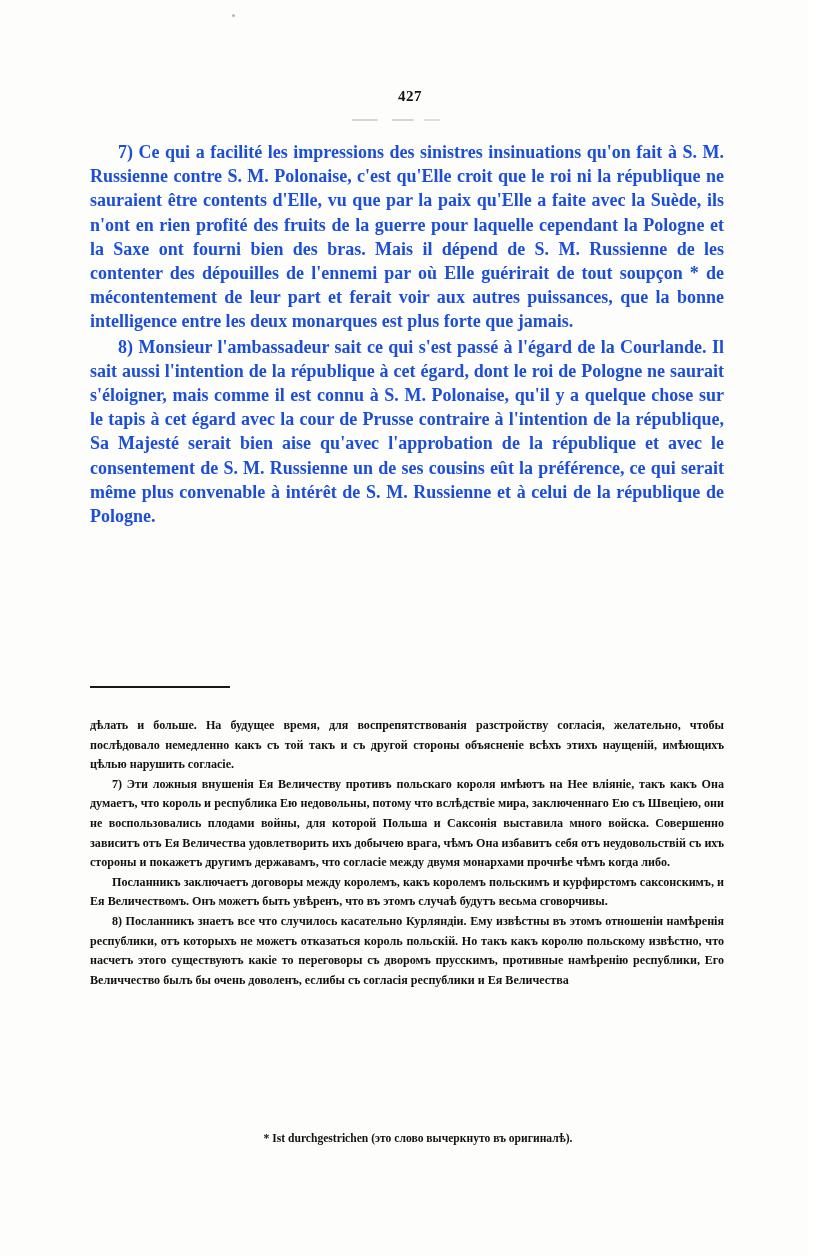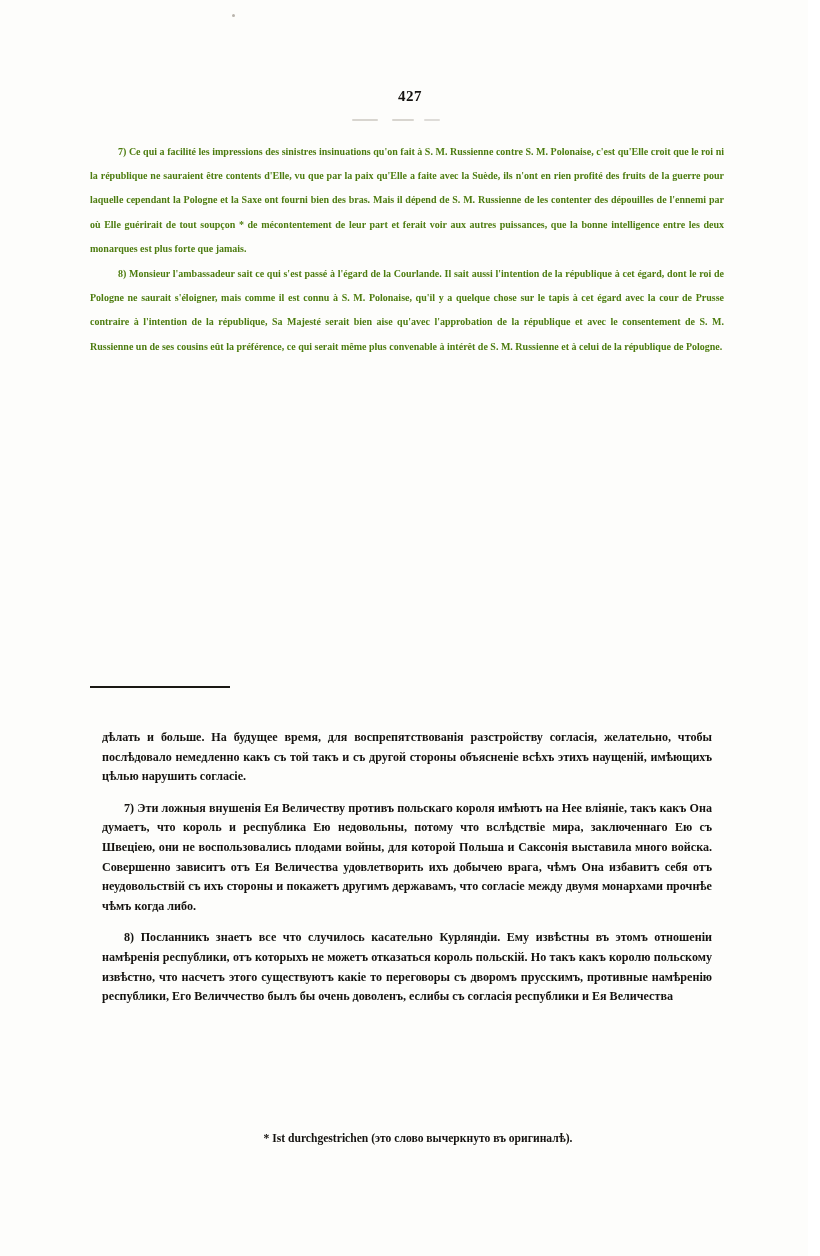--- a/index.html
+++ b/index.html
@@ -41,26 +41,26 @@
   .speck-a { top: 14px; left: 232px; width: 3px; height: 3px; }
   .speck-b { top: 119px; left: 352px; width: 26px; height: 2px; border-radius: 1px; opacity: .55; }
   .speck-c { top: 119px; left: 392px; width: 22px; height: 2px; border-radius: 1px; opacity: .55; }
   .speck-d { top: 119px; left: 424px; width: 16px; height: 2px; border-radius: 1px; opacity: .45; }
 
   .main-text {
     position: absolute;
     top: 140px;
     left: 90px;
     width: 634px;
-    font-size: 10px;
+    font-size: 18px;
     line-height: 24.2px;
     text-align: justify;
     font-weight: bold;
     font-family: "Liberation Serif", serif;
-    color: #4d7c0f;
+    color: #1d4ed8;
   }
   .main-text p {
     margin: 0 0 0 0;
     text-indent: 28px;
   }
   .main-text p + p {
     margin-top: 1px;
   }
 
   .rule {
@@ -78,21 +78,21 @@
     left: 90px;
     width: 634px;
     font-size: 12.1px;
     line-height: 19.6px;
     text-align: justify;
     font-weight: bold;
     font-family: "Liberation Serif", serif;
     color: #14120f;
   }
   .footnote-block p {
-    margin: 12px;
+    margin: 0;
     text-indent: 22px;
   }
   .footnote-block p.no-indent {
     text-indent: 0;
   }
 
   .footnote-star {
     position: absolute;
     top: 1132px;
     left: 90px;
@@ -121,18 +121,19 @@
   <div class="main-text">
     <p>7) Ce qui a facilité les impressions des sinistres insinuations qu'on fait à S. M. Russienne contre S. M. Polonaise, c'est qu'Elle croit que le roi ni la république ne sauraient être contents d'Elle, vu que par la paix qu'Elle a faite avec la Suède, ils n'ont en rien profité des fruits de la guerre pour laquelle cependant la Pologne et la Saxe ont fourni bien des bras. Mais il dépend de S. M. Russienne de les contenter des dépouilles de l'ennemi par où Elle guérirait de tout soupçon * de mécontentement de leur part et ferait voir aux autres puissances, que la bonne intelligence entre les deux monarques est plus forte que jamais.</p>
     <p>8) Monsieur l'ambassadeur sait ce qui s'est passé à l'égard de la Courlande. Il sait aussi l'intention de la république à cet égard, dont le roi de Pologne ne saurait s'éloigner, mais comme il est connu à S. M. Polonaise, qu'il y a quelque chose sur le tapis à cet égard avec la cour de Prusse contraire à l'intention de la république, Sa Majesté serait bien aise qu'avec l'approbation de la république et avec le consentement de S. M. Russienne un de ses cousins eût la préférence, ce qui serait même plus convenable à intérêt de S. M. Russienne et à celui de la république de Pologne.</p>
   </div>
 
   <div class="rule"></div>
 
   <div class="footnote-block">
     <p class="no-indent">дѣлать и больше. На будущее время, для воспрепятствованія разстройству согласія, желательно, чтобы послѣдовало немедленно какъ съ той такъ и съ другой стороны объясненіе всѣхъ этихъ наущеній, имѣющихъ цѣлью нарушить согласіе.</p>
     <p>7) Эти ложныя внушенія Ея Величеству противъ польскаго короля имѣютъ на Нее вліяніе, такъ какъ Она думаетъ, что король и республика Ею недовольны, потому что вслѣдствіе мира, заключеннаго Ею съ Швеціею, они не воспользовались плодами войны, для которой Польша и Саксонія выставила много войска. Совершенно зависитъ отъ Ея Величества удовлетворить ихъ добычею врага, чѣмъ Она избавитъ себя отъ неудовольствій съ ихъ стороны и покажетъ другимъ державамъ, что согласіе между двумя монархами прочнѣе чѣмъ когда либо.</p>
+    <p>Посланникъ заключаетъ договоры между королемъ, какъ королемъ польскимъ и курфирстомъ саксонскимъ, и Ея Величествомъ. Онъ можетъ быть увѣренъ, что въ этомъ случаѣ будутъ весьма сговорчивы.</p>
     <p>8) Посланникъ знаетъ все что случилось касательно Курляндіи. Ему извѣстны въ этомъ отношеніи намѣренія республики, отъ которыхъ не можетъ отказаться король польскій. Но такъ какъ королю польскому извѣстно, что насчетъ этого существуютъ какіе то переговоры съ дворомъ прусскимъ, противные намѣренію республики, Его Величчество былъ бы очень доволенъ, еслибы съ согласія республики и Ея Величества</p>
   </div>
 
   <div class="footnote-star">* Ist durchgestrichen (это слово вычеркнуто въ оригиналѣ).</div>
 
 </div>
 
 </body></html>

